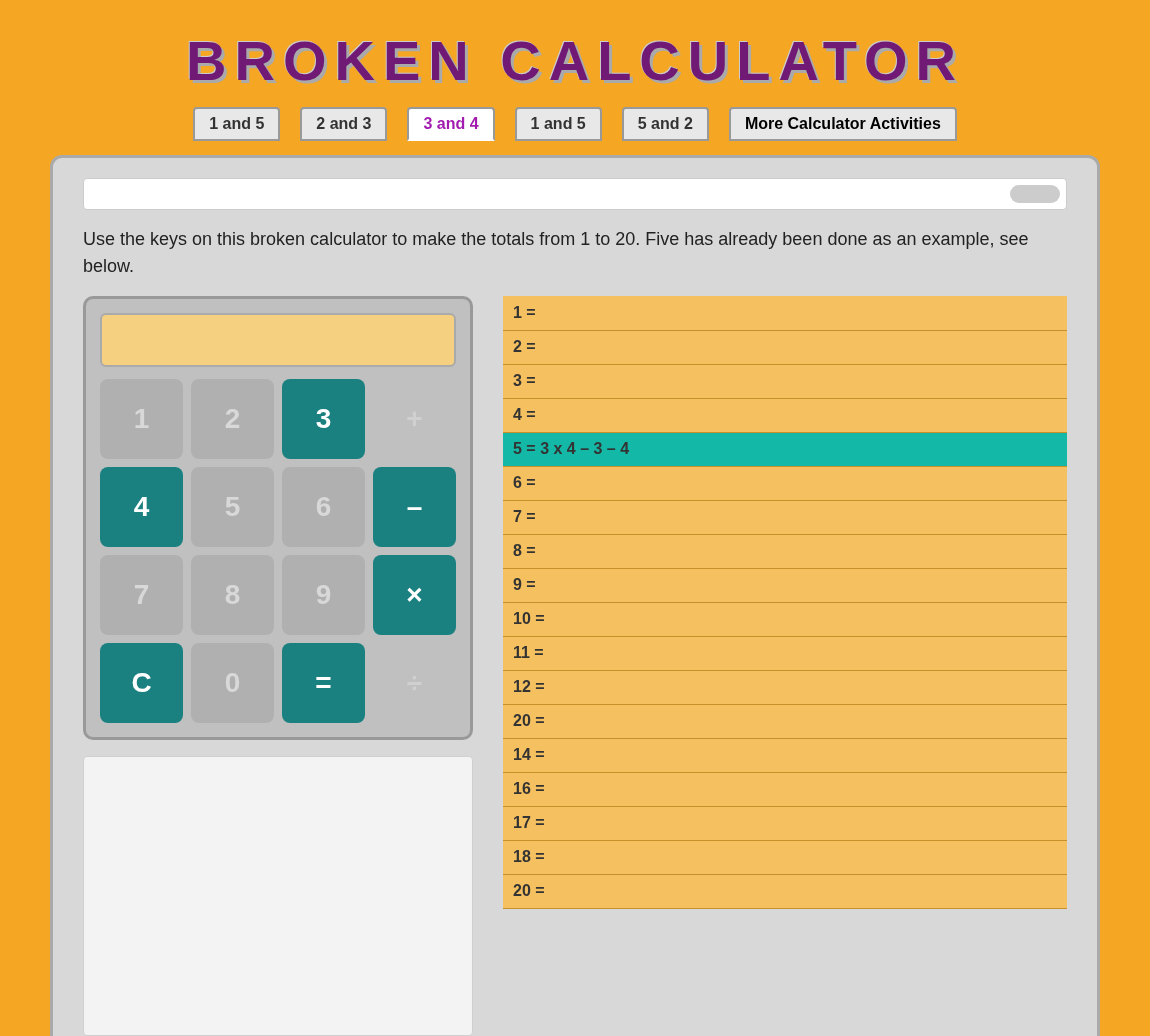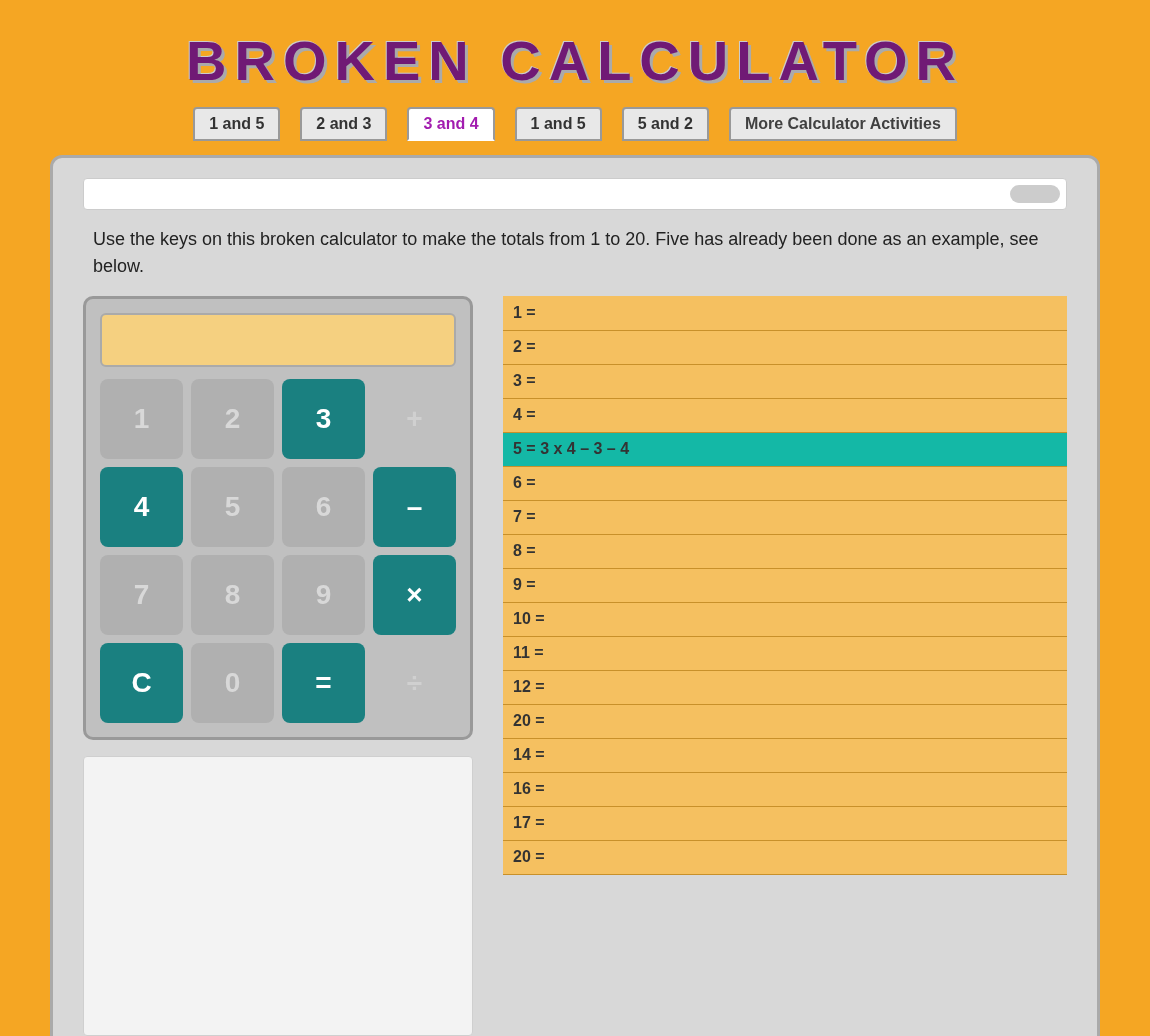--- a/index.html
+++ b/index.html
@@ -45,21 +45,21 @@
     }
 
     .tab.active {
       background: white;
       border-bottom: 2px solid white;
       color: #a21caf;
     }
 
     .tab.more {
       background: #e8e8e8;
-      color: #404040;
+      color: #000000;
     }
 
     #main-panel {
       background: #d8d8d8;
       border: 3px solid #aaa;
       border-radius: 12px;
       width: 1050px;
       min-height: 900px;
       padding: 20px 30px 30px 30px;
       position: relative;
@@ -84,21 +84,20 @@
       background: #ccc;
       border-radius: 9px;
       margin-left: auto;
     }
 
     #instructions {
       font-size: 18px;
       color: #222;
       margin-bottom: 16px;
       line-height: 1.5;
-      margin-left: 10px;
     }
 
     #content-area {
       display: flex;
       gap: 30px;
       align-items: flex-start;
     }
 
     #calculator-wrapper {
       flex: 0 0 auto;
@@ -294,19 +293,22 @@
             <tr class="total-row">
               <td>14 =</td>
             </tr>
             <tr class="total-row">
               <td>16 =</td>
             </tr>
             <tr class="total-row">
               <td>17 =</td>
             </tr>
             <tr class="total-row">
+              <td>18 =</td>
+            </tr>
+            <tr class="total-row">
               <td>20 =</td>
             </tr>
           </tbody>
       </table>
     </div>
   </div>
 </div>
 
 </body></html>

